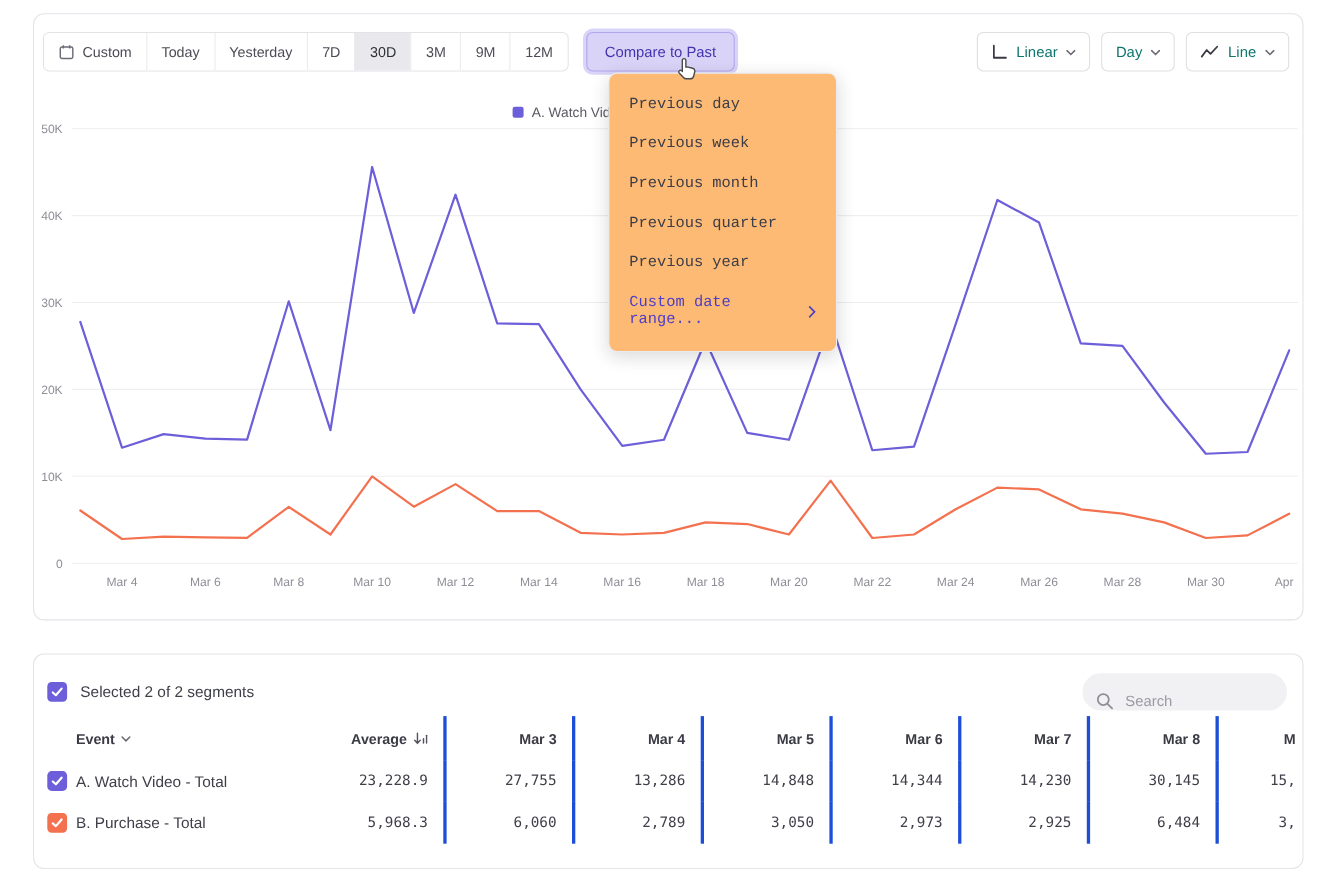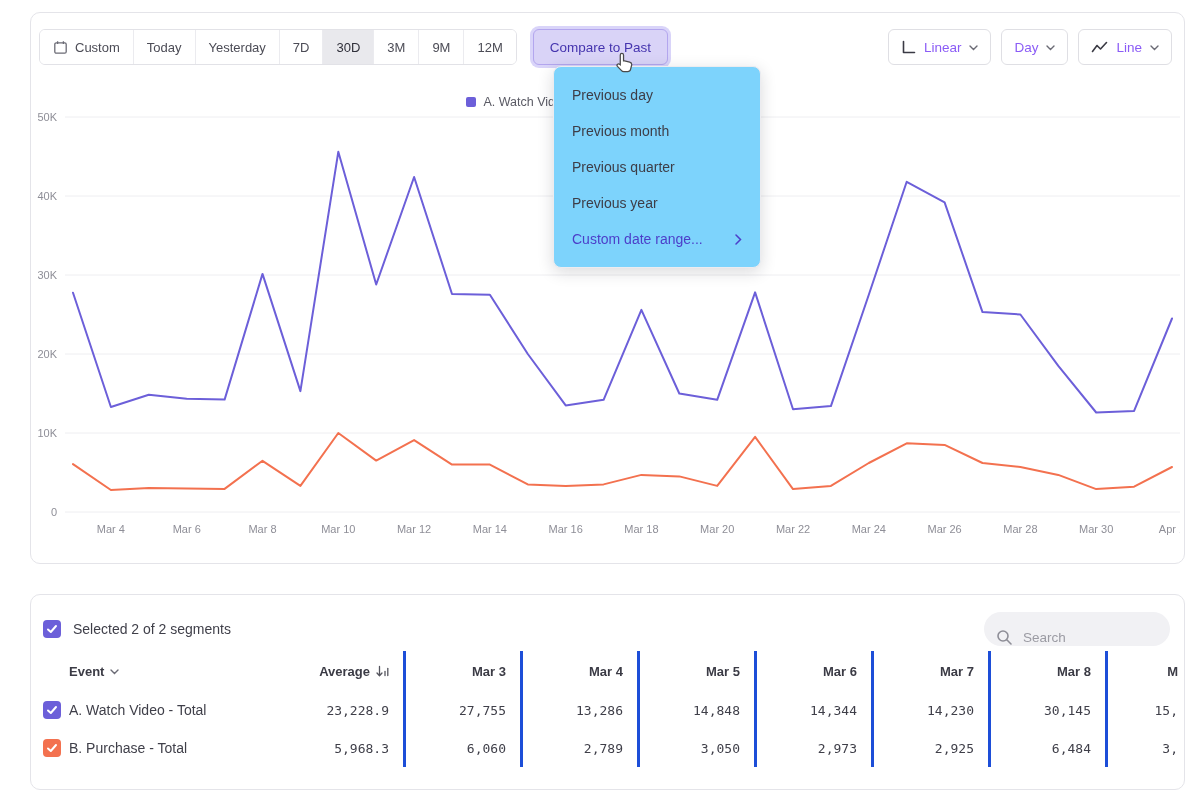--- a/index.html
+++ b/index.html
@@ -11,35 +11,35 @@
   
   .chart-card{height:552px;padding-top:16px;position:relative;overflow:hidden;}
   .toolbar{display:flex;align-items:center;height:36px;padding:0 12px 0 8px;}
   .range-group{display:flex;align-items:stretch;height:34px;border:1px solid #e2e2e7;border-radius:6px;overflow:hidden;background:#fff;}
   .range-btn{border:none;background:#fff;padding:0 13px;font-size:13px;color:#4c4c56;border-left:1px solid #ebebef;cursor:pointer;font-family:inherit;display:flex;align-items:center;gap:7px;white-space:nowrap;}
   .range-btn:first-child{border-left:none;}
   .range-btn.active{background:#e9e9ed;color:#30303a;}
   .range-btn .cal{color:#6b6b75;display:flex;}
   .compare-btn{margin-left:16px;height:36px;padding:0 16px;border-radius:6px;border:1px solid #b3a6ee;background:#d9d3f7;color:#4534ae;font-size:13.5px;font-family:inherit;box-shadow:0 0 0 3px rgba(136,120,235,.32);cursor:pointer;white-space:nowrap;}
   .tool-right{margin-left:auto;display:flex;gap:10px;}
-  .tool-btn{display:flex;align-items:center;gap:8px;height:36px;padding:0 12px;border:1px solid #dfdfe4;border-radius:6px;background:#fff;font-size:13.5px;color:#8b5cf6;font-family:inherit;cursor:pointer;white-space:nowrap;}
+  .tool-btn{display:flex;align-items:center;gap:8px;height:36px;padding:0 12px;border:1px solid #dfdfe4;border-radius:6px;background:#fff;font-size:13.5px;color:#0f766e;font-family:inherit;cursor:pointer;white-space:nowrap;}
   .tool-btn .chev{color:#6b6b75;display:flex;margin-top:2px;}
   .tool-btn .ticon{color:#3a3a44;display:flex;}
 
   .chart-wrap{position:relative;margin-top:6px;height:484px;}
   .legend{position:absolute;top:24px;left:0;right:0;display:flex;justify-content:center;gap:20px;z-index:1;pointer-events:none;}
   .legend-item{display:flex;align-items:center;gap:7px;font-size:12.5px;color:#5a5a64;}
   .swatch{width:10px;height:10px;border-radius:2px;}
   svg.chart{display:block;width:1149px;height:484px;}
   .gridline{stroke:#eeeef1;stroke-width:1;}
   .ytick{font-family:"Liberation Sans",sans-serif;font-size:11px;fill:#8e8e97;text-anchor:end;}
   .xtick{font-family:"Liberation Sans",sans-serif;font-size:11px;fill:#8e8e97;text-anchor:middle;}
 
   
-  .menu{position:absolute;left:553px;top:66px;width:206px;background:#7dd3fc;border:1px solid #ececf0;border-radius:8px;box-shadow:0 4px 16px rgba(25,25,35,.16);padding:10px 0;z-index:30;}
+  .menu{position:absolute;left:553px;top:66px;width:206px;background:#fdba74;border:1px solid #ececf0;border-radius:8px;box-shadow:0 4px 16px rgba(25,25,35,.16);padding:10px 0;z-index:30;font-family:Liberation Mono, monospace;}
   .menu-item{padding:10px 18px;font-size:14px;color:#3d3d47;cursor:pointer;}
   .menu-item.custom{color:#4c3ec9;display:flex;align-items:center;justify-content:space-between;}
   .menu-item.custom .chev-r{display:flex;color:#4c3ec9;}
   .cursor{position:absolute;left:616px;top:52px;z-index:40;pointer-events:none;}
 
   
   .table-card{margin-top:30px;height:196px;overflow:hidden;padding-top:16px;}
   .seg-header{display:flex;align-items:center;padding:0 14px 0 12px;height:36px;}
   .seg-label{margin-left:12px;font-size:14px;color:#3f3f49;}
   .search{margin-left:auto;display:flex;align-items:flex-end;background:#f1f1f4;border-radius:17px;height:34px;padding:0 12px;width:186px;box-sizing:border-box;gap:8px;}
@@ -168,20 +168,21 @@
           <text x="1065.2068965517242" y="462" class="xtick">Mar 30</text>
           <text x="1141" y="462" class="xtick">Apr 1</text>
           <polyline points="42.0,221.7 79.9,336.0 117.8,323.7 155.7,327.7 193.6,328.6 231.5,202.9 269.4,320.1 307.3,80.8 345.2,213.5 383.1,106.0 421.0,223.0 458.9,223.7 496.8,283.0 534.7,334.4 572.6,328.8 610.4,238.8 648.3,322.5 686.2,328.8 724.1,221.4 762.0,338.3 799.9,335.1 837.8,223.7 875.7,110.8 913.6,131.3 951.5,241.1 989.4,243.5 1027.3,294.9 1065.2,341.5 1103.1,339.9 1141.0,247.5" fill="none" stroke="#6c5fd9" stroke-width="2" stroke-linejoin="round" stroke-linecap="round"></polyline>
           <polyline points="42.0,393.1 79.9,419.0 117.8,416.9 155.7,417.5 193.6,417.9 231.5,389.8 269.4,414.9 307.3,362.0 345.2,389.6 383.1,369.1 421.0,393.6 458.9,393.6 496.8,413.4 534.7,414.9 572.6,413.4 610.4,403.9 648.3,405.4 686.2,414.9 724.1,365.9 762.0,418.1 799.9,414.9 837.8,392.0 875.7,372.3 913.6,373.9 951.5,392.0 989.4,396.0 1027.3,403.9 1065.2,418.1 1103.1,415.7 1141.0,396.0" fill="none" stroke="#f3714f" stroke-width="2" stroke-linejoin="round" stroke-linecap="round"></polyline>
         </svg>
     </div>
   </div>
 
   <div class="menu">
     <div class="menu-item">Previous day</div>
+      <div class="menu-item">Previous week</div>
       <div class="menu-item">Previous month</div>
       <div class="menu-item">Previous quarter</div>
       <div class="menu-item">Previous year</div>
       <div class="menu-item custom">
       <span>Custom date range...</span>
       <span class="chev-r">
         <svg width="7" height="11" viewBox="0 0 7 11">
             <polyline points="1,1 5.5,5.5 1,10" fill="none" stroke="currentColor" stroke-width="1.5" stroke-linecap="round"></polyline>
           </svg>
       </span>

